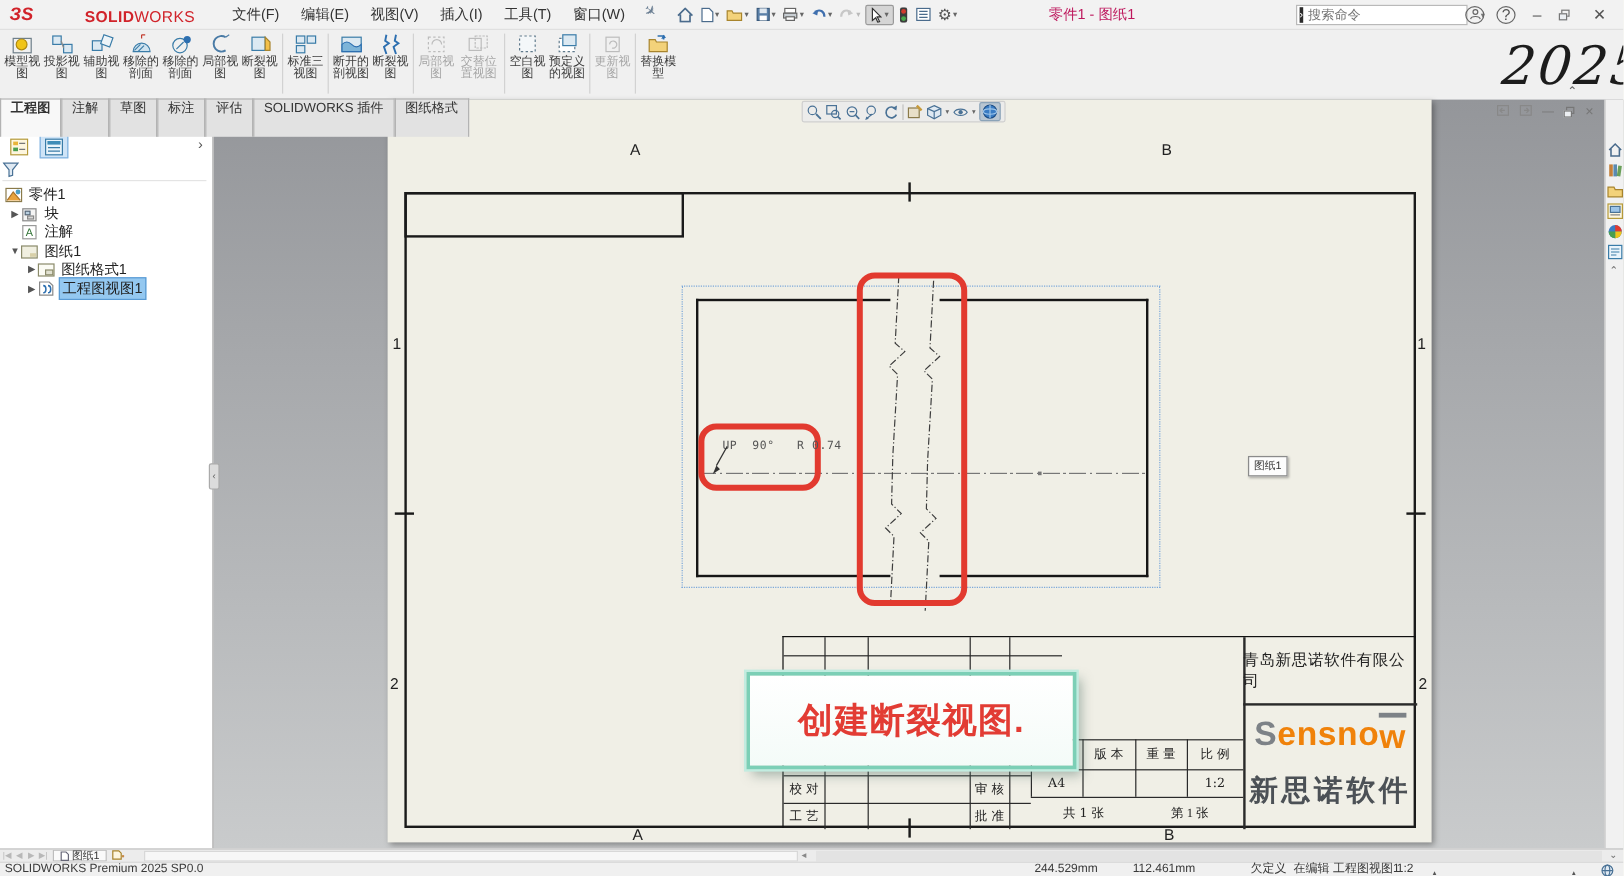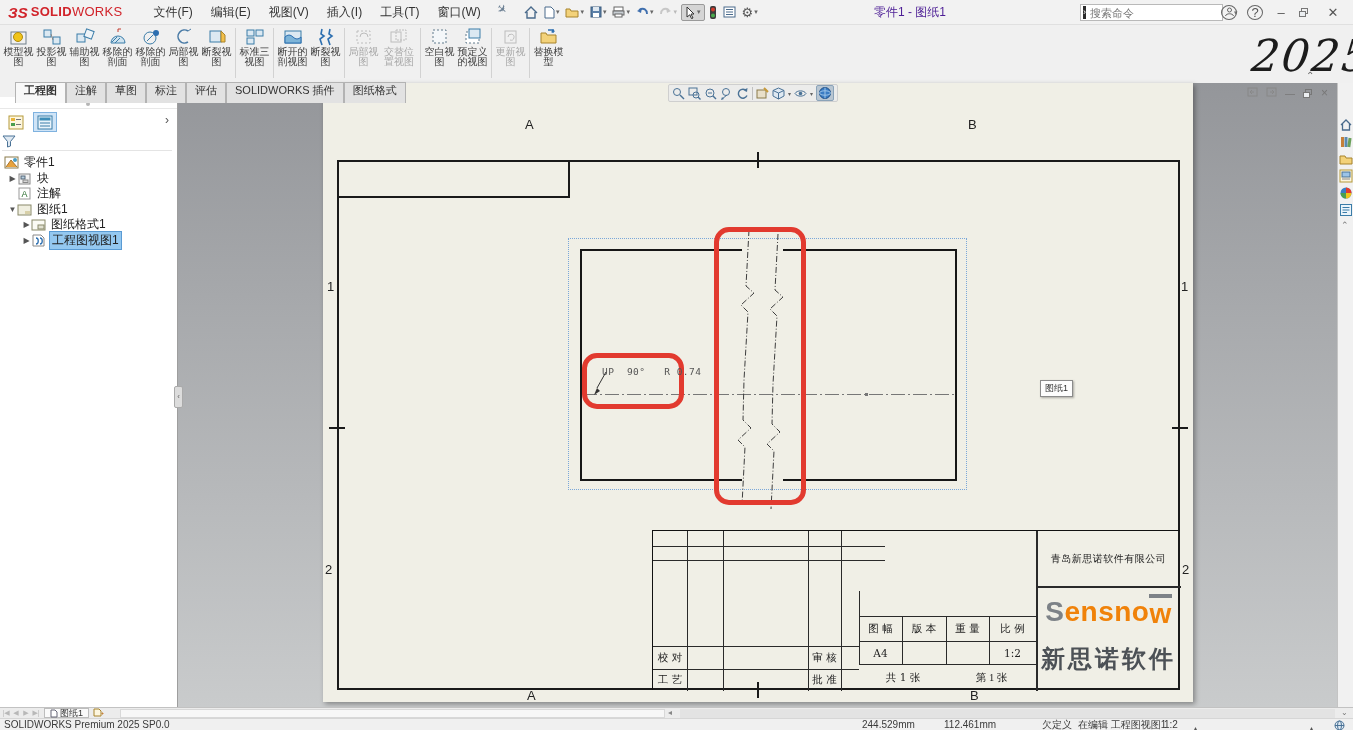--- a/index.html
+++ b/index.html
@@ -3,53 +3,53 @@
 <meta charset="utf-8">
 <style>
   * { margin:0; padding:0; box-sizing:border-box; }
   html,body { width:1353px; height:730px; overflow:hidden; }
   body { font-family:"Liberation Sans", sans-serif; }
   .app { position:relative; width:1353px; height:730px; background:#f0f0f0; overflow:hidden; }
   .abs { position:absolute; }
 
   
   .titlebar { position:absolute; left:0; top:0; width:1353px; height:25px; background:#f2f2f2; border-bottom:1px solid #e0e0e0; display:flex; align-items:center; font-size:12px; color:#333; }
-  .sw-logo { display:flex; align-items:flex-start; margin-left:8px; }
+  .sw-logo { display:flex; align-items:flex-end; margin-left:8px;gap:40px; }
   .sw-logo .mark { color:#d1232a; font-weight:bold; font-style:italic; font-size:15px; margin-right:3px; }
   .sw-logo .word { color:#d1232a; font-size:13px; letter-spacing:.3px; }
   .sw-logo .word b { font-weight:bold; }
   .menus { display:flex; margin-left:22px; }
   .menu-item { padding:3px 9px; cursor:default; }
   .pin-icon { margin-left:4px; color:#6b7f93; font-size:12px; transform:rotate(40deg); }
   .qat { display:flex; align-items:center; margin-left:18px; gap:2px; }
   .qat .btn { display:flex; align-items:center; padding:2px 2px; border-radius:2px; }
   .qat .caret { font-size:7px; color:#666; margin-left:1px; }
   .qat svg { display:block; }
   .qat .pressed { background:#d5d5d5; border:1px solid #9a9a9a; padding:1px 3px; }
   .qat .disabled { opacity:.4; }
-  .doc-title { position:absolute; left:810px; top:0; width:200px; height:25px; line-height:25px; text-align:center; color:#4c1d95; font-size:12px; }
+  .doc-title { position:absolute; left:810px; top:0; width:200px; height:25px; line-height:25px; text-align:center; color:#be185d; font-size:12px; }
   .searchbox { position:absolute; left:1080px; top:4px; width:143px; height:17px; background:#fff; border:1px solid #b9b9b9; display:flex; align-items:center; }
   .searchbox .slogo { width:13px; height:13px; background:#2b2b2b; color:#fff; font-size:9px; line-height:13px; text-align:center; margin:0 4px 0 2px; }
   .searchbox input { border:none; outline:none; flex:1; font-size:11px; color:#888; background:transparent; font-family:"Liberation Sans",sans-serif; }
   .searchbox .mag { margin-right:2px; }
   .win-ctrls { position:absolute; right:0; top:0; height:25px; display:flex; align-items:center; gap:10px; padding-right:12px; color:#555; }
   .win-ctrls > div { font-size:13px; width:16px; text-align:center; }
   .circle-ico { width:15px; height:15px; border:1px solid #666; border-radius:50%; font-size:10px; line-height:13px; text-align:center; }
 
   
   .cmdbar { position:absolute; left:0; top:25px; width:1353px; height:57px; background:#f0f0f0; display:flex; align-items:flex-start; padding:2px 0 0 2px; }
   .cmd-btn { display:flex; flex-direction:column; align-items:center; width:31px; margin:0 1px; cursor:default; }
   .cmd-btn.w36 { width:36px; }
   .cmd-btn .ci { height:20px; display:flex; align-items:center; justify-content:center; }
   .cmd-btn .cl { font-size:10px; line-height:9.5px; color:#3c3c3c; text-align:center; word-break:break-all; }
   .cmd-btn.disabled { opacity:.42; filter:grayscale(.9); }
   .cmd-sep { width:1px; height:50px; background:#d2d2d2; margin:1px 2px; }
 
   
-  .tabrow { position:absolute; left:0; top:82px; width:332px; height:21px; display:flex; z-index:6;padding-left:15px; }
+  .tabrow { position:absolute; left:0; top:82px; width:332px; height:32px; display:flex; z-index:6; }
   .rtab { font-size:11px; color:#333; background:#e2e2e2; border:1px solid #b3b3b3; border-bottom:none; padding:0 8px; line-height:14px; white-space:nowrap; }
   .rtab.active { background:#f8f8f8; font-weight:bold; }
 
   
   .viewport { position:absolute; left:178px; top:83px; width:1175px; height:624px; background:linear-gradient(#94969a, #c9cbcc); }
   .sheet { position:absolute; left:323px; top:83px; width:870px; height:619px; background:#f0efe6; box-shadow:2px 2px 5px rgba(0,0,0,.35); }
   .sheet-border { position:absolute; left:337px; top:160px; width:843px; height:530px; border:2px solid #1a1a1a; }
   .tl-box { position:absolute; left:337px; top:160px; width:233px; height:38px; border:2px solid #1a1a1a; }
   .zone { position:absolute; font-size:13px; color:#222; }
   .tick { position:absolute; background:#1a1a1a; }
@@ -68,21 +68,21 @@
   
   .callout { position:absolute; left:622px; top:560px; width:275px; height:81px; background:linear-gradient(#ffffff,#f4fbf8);
     border:3px solid #7ccfb6; box-shadow:0 0 0 2px #c2ece0, 5px 6px 9px rgba(90,120,110,.5);
     display:flex; align-items:center; justify-content:center; }
   .callout span { font-size:29px; color:#e23c34; font-weight:600; letter-spacing:1px; }
 
   
   .tblock { position:absolute; left:652px; top:530px; width:528px; height:160px; border-left:1.5px solid #111; border-top:1.5px solid #111; }
   .tb-line { position:absolute; background:#2a2a2a; }
   .tb-cell { position:absolute; display:flex; align-items:center; justify-content:center; font-family:"DejaVu Serif",serif; font-size:10.5px; color:#222; }
-  .company { position:absolute; left:383px; top:0; width:145px; height:55px; display:flex; align-items:center; justify-content:center; font-family:"DejaVu Serif",serif; font-size:10px; color:#222; letter-spacing:.5px; }
+  .company { position:absolute; left:383px; top:0; width:145px; height:55px; display:flex; align-items:center; justify-content:center; font-family:"DejaVu Serif",serif; font-size:13px; color:#222; letter-spacing:.5px; }
   .logo-en { position:absolute; left:383px; top:60px; width:145px; height:42px; display:flex; align-items:center; justify-content:center; font-size:28px; font-weight:bold; color:#f0820a; letter-spacing:.5px; }
   .logo-en .s1 { color:#7d8287; }
   .logo-en .ow { border-top:4px solid #7d8287; }
   .logo-cn { position:absolute; left:383px; top:102px; width:145px; height:52px; display:flex; align-items:center; justify-content:center; font-size:24px; font-weight:bold; color:#4c5156; letter-spacing:3px; }
 
   
   .lpanel { position:absolute; left:0; top:97px; width:178px; height:610px; background:#fff; border-right:1px solid #9e9e9e; font-size:12px; color:#222; }
   .lp-handle { position:absolute; left:0; top:0; width:100%; height:12px; border-bottom:1px solid #e8e8e8; }
   .lp-handle .dot { position:absolute; left:86px; top:5px; width:4px; height:4px; border-radius:50%; background:#b5b5b5; }
   .lp-tabs { position:absolute; left:4px; top:15px; height:20px; display:flex; gap:5px; align-items:center; }
@@ -486,20 +486,23 @@
     <div class="tb-cell" style="left:206px;top:110px;width:43px;height:23px;">A4</div>
     <div class="tb-cell" style="left:336px;top:110px;width:47px;height:23px;">1:2</div>
     <div class="tb-cell" style="left:206px;top:133px;width:88px;height:27px;">共 1 张</div>
     <div class="tb-cell" style="left:294px;top:133px;width:89px;height:27px;font-family:Liberation Serif, serif;">第 1 张</div>
     <div class="tb-cell" style="left:0;top:115px;width:34px;height:23px;">校 对</div>
     <div class="tb-cell" style="left:155px;top:115px;width:33px;height:23px;">审 核</div>
     <div class="tb-cell" style="left:0;top:138px;width:34px;height:22px;">工 艺</div>
     <div class="tb-cell" style="left:155px;top:138px;width:33px;height:22px;">批 准</div>
   </div>
 
+  <div class="callout">
+      <span>创建断裂视图.</span>
+    </div>
 
   <div class="hud">
     <span class="hicon">
         <svg width="13" height="13">
           <circle cx="5" cy="5" r="3.5" fill="none" stroke="#4a7296"></circle>
           <line x1="8" y1="8" x2="12" y2="12" stroke="#4a7296" stroke-width="1.5"></line>
         </svg>
       </span>
     <span class="hicon">
         <svg width="13" height="13">

